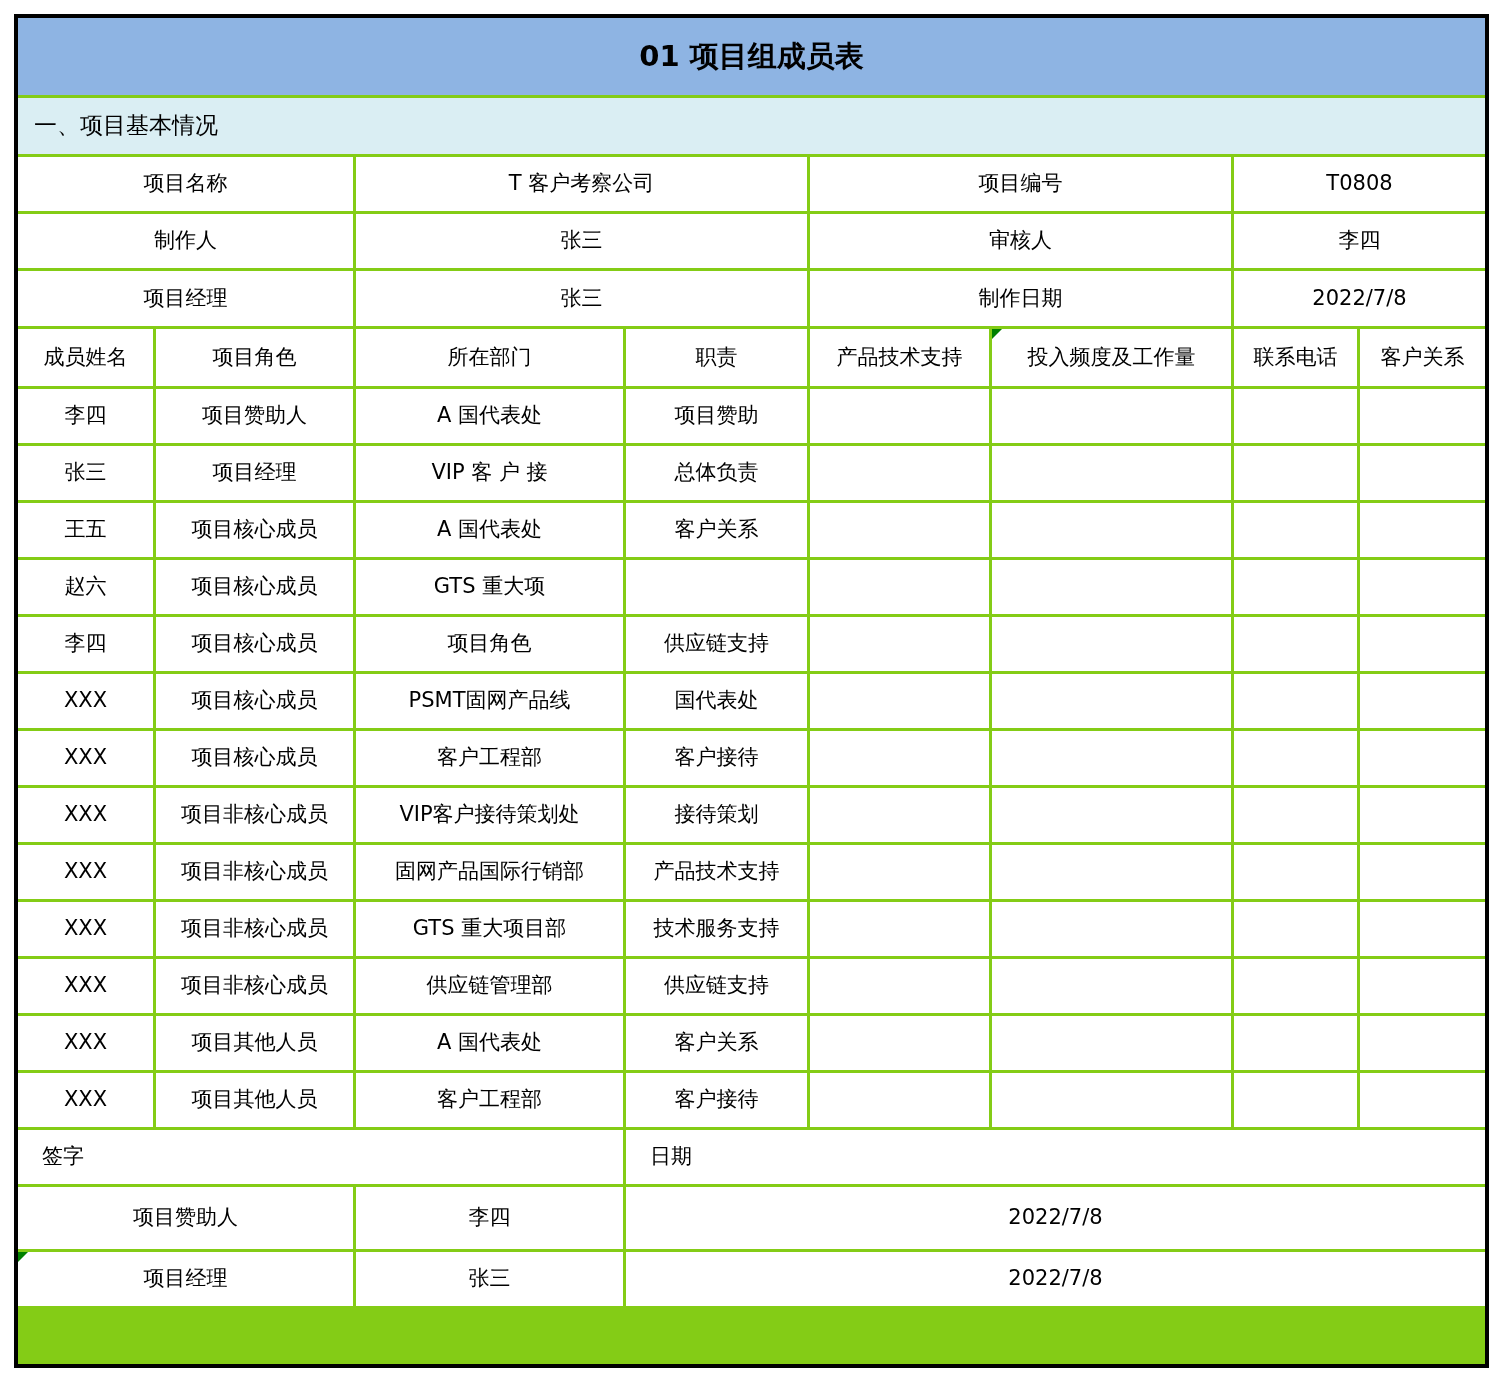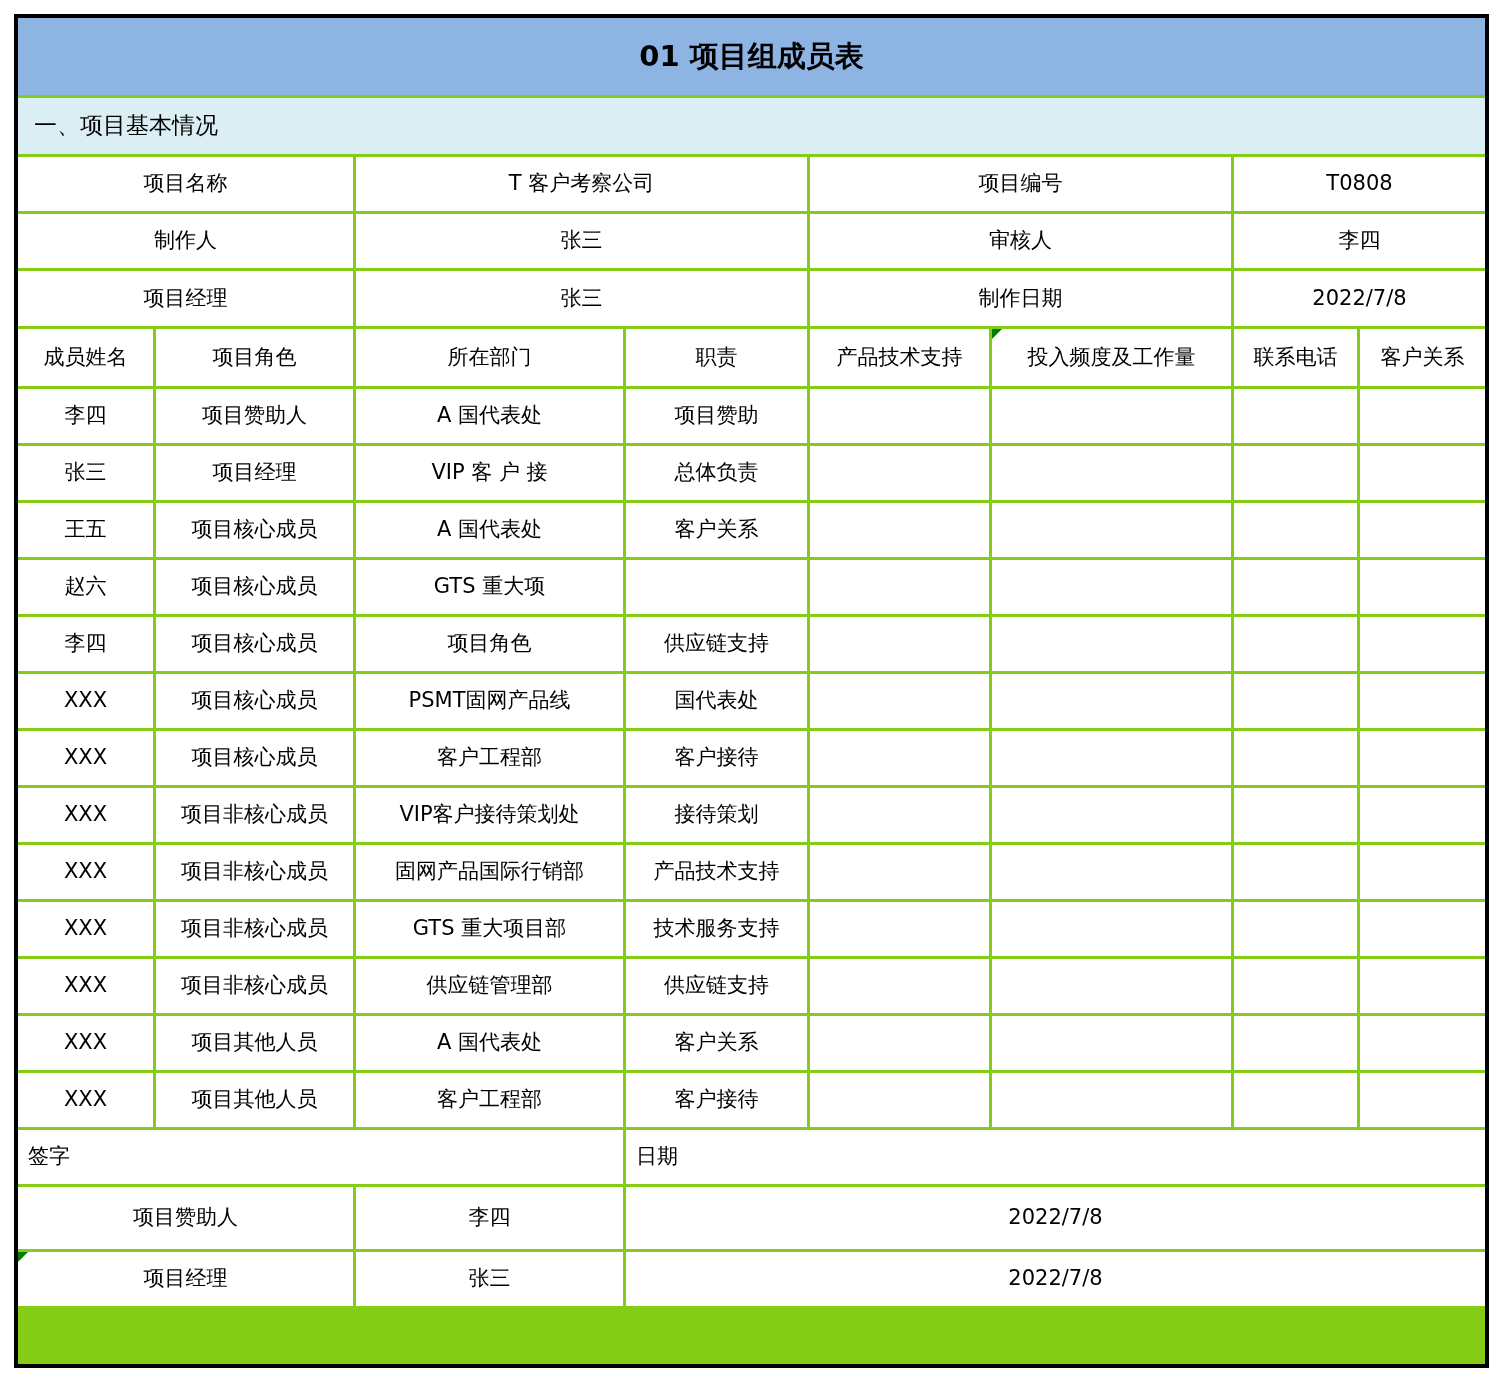--- a/index.html
+++ b/index.html
@@ -49,21 +49,21 @@
   .section-cell {
     grid-column: 1 / -1;
     background: #DAEEF3;
     justify-content: flex-start;
     padding-left: 16px;
     font-size: 23px;
   }
   .span2 { grid-column: span 2; }
   .span3 { grid-column: span 3; }
   .span5 { grid-column: span 5; text-align: center; }
-  .left { justify-content: flex-start; padding-left: 10px; }
+  .left { justify-content: flex-start; padding-left: 24px; }
   .rel { position: relative; justify-content: center; }
   .corner-flag {
     position: absolute;
     top: 0;
     left: 0;
     width: 0;
     height: 0;
     border-top: 10px solid #008000;
     border-right: 10px solid transparent;
   }

